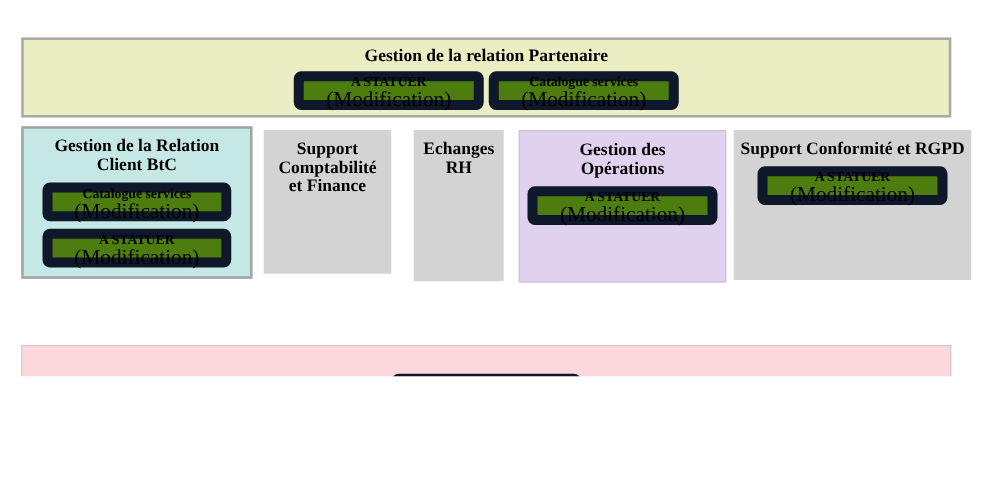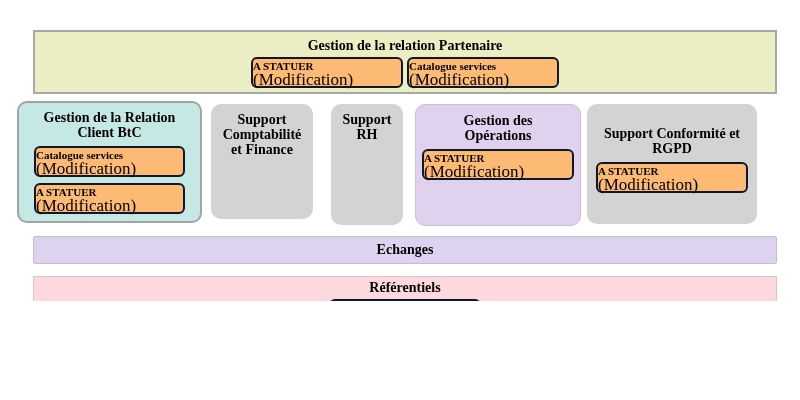--- a/index.html
+++ b/index.html
@@ -1,47 +1,47 @@
 <!DOCTYPE html>
 <html><head>
 <meta charset="utf-8">
 <style>
   html,body{margin:0;padding:0;background:#fff;}
   .page{position:relative;width:800px;height:400px;background:#ffffff;overflow:hidden;
         font-family:"Liberation Serif",serif;color:#000;}
   *{box-sizing:border-box;}
 
   
-  .band{position:absolute;left:17px;width:744px;margin-left:16px;}
+  .band{position:absolute;left:17px;width:744px;}
   .band-partner{top:30px;height:64px;background:#ebedc3;border:2px solid #a8a8a8;
                 text-align:center;padding-top:6px;}
   .band-title{font-size:14px;font-weight:bold;line-height:16px;}
   .btn-row{display:flex;justify-content:center;gap:4px;margin-top:3px;}
 
   
-  .btn{width:152px;height:31px;background:#fdba74;border:2px solid #0f172a;border-radius:6px;
-       display:flex;flex-direction:column;align-items:flex-start;justify-content:center;
+  .btn{width:152px;height:31px;background:#4d7c0f;border:8px solid #0f172a;border-radius:6px;
+       display:flex;flex-direction:column;align-items:center;justify-content:center;
        font-family:"Liberation Serif",serif;padding:0;cursor:pointer;}
   .btn .l1{font-weight:bold;font-size:11px;line-height:13px;white-space:nowrap;}
   .btn .l2{font-size:17px;line-height:13px;white-space:nowrap;}
 
   
-  .blk{position:absolute;text-align:center;border-radius:10px;}
+  .blk{position:absolute;text-align:center;}
   .blk-title{font-size:14px;font-weight:bold;line-height:15px;}
   .blk .btn{margin:6px auto 0;}
   .blk-0{left:17px; top:101px;width:185px;height:122px;background:#c6e8e5;border:2px solid #a3a3a3;padding-top:7px;}
   .blk-0 .blk-title{padding:0 8px;margin-bottom:4px;}
   .blk-0 .btn{width:151px;}
   .blk-1{left:211px;top:104px;width:102px;height:115px;background:#d3d3d3;padding-top:8px;}
   .blk-1 .blk-title{padding:0 6px;}
   .blk-2{left:331px;top:104px;width:72px; height:121px;background:#d3d3d3;padding-top:8px;}
   .blk-2 .blk-title{padding:0 3px;}
   .blk-3{left:415px;top:104px;width:166px;height:122px;background:#e0d2ee;border:1px solid #cbc0da;padding-top:8px;}
   .blk-3 .blk-title{padding:0 14px;margin-bottom:1px;}
-  .blk-4{left:587px;top:104px;width:170px;height:120px;background:#d3d3d3;padding-top:22px;}
+  .blk-4{left:587px;top:104px;width:190px;height:120px;background:#d3d3d3;padding-top:8px;}
   .blk-4 .blk-title{padding:0 2px;margin-bottom:0;}
 
   
   .band-echanges{top:236px;height:28px;background:#ddd2f0;border:1px solid #c2c2c2;border-radius:2px;
                  display:flex;align-items:center;justify-content:center;}
   .band-referentiels{top:276px;height:25px;background:#fdd8de;border:1px solid #d9c5ca;border-bottom:none;
                      text-align:center;padding-top:3px;overflow:hidden;}
   .band-referentiels .partial-btn{position:absolute;left:50%;transform:translateX(-50%);top:22px;}
 </style>
 </head>
@@ -73,41 +73,37 @@
       <span class="l1">A STATUER</span>
       <span class="l2">(Modification)</span>
     </button>
   </section>
 
   <section class="blk blk-1">
     <div class="blk-title">Support Comptabilité et Finance</div>
   </section>
 
   <section class="blk blk-2">
-    <div class="blk-title">Support RH</div>
+    <div class="blk-title">Echanges RH</div>
   </section>
 
   <section class="blk blk-3">
     <div class="blk-title">Gestion des Opérations</div>
     <button class="btn">
       <span class="l1">A STATUER</span>
       <span class="l2">(Modification)</span>
     </button>
   </section>
 
   <section class="blk blk-4">
     <div class="blk-title">Support Conformité et RGPD</div>
     <button class="btn">
       <span class="l1">A STATUER</span>
       <span class="l2">(Modification)</span>
     </button>
   </section>
 
-  <section class="band band-echanges">
-    <div class="band-title">Echanges</div>
-  </section>
 
   <section class="band band-referentiels">
-    <div class="band-title">Référentiels</div>
     <button class="btn partial-btn"></button>
   </section>
 
 </div>
 
 </body></html>

